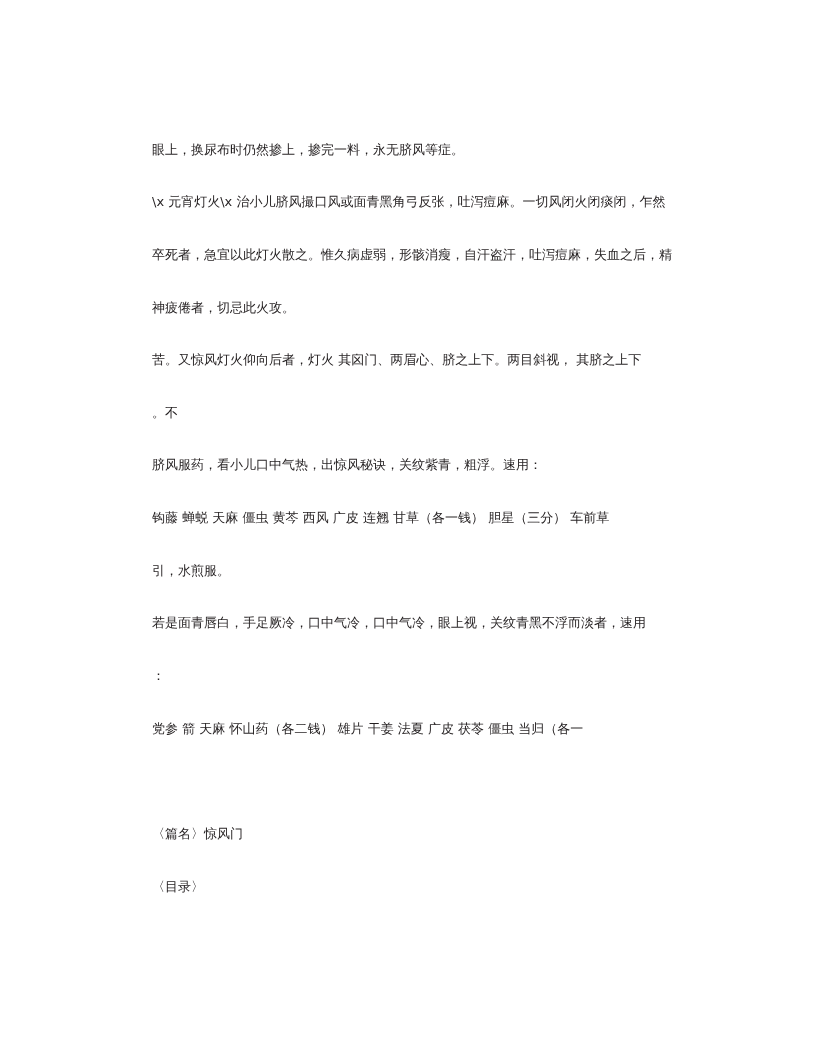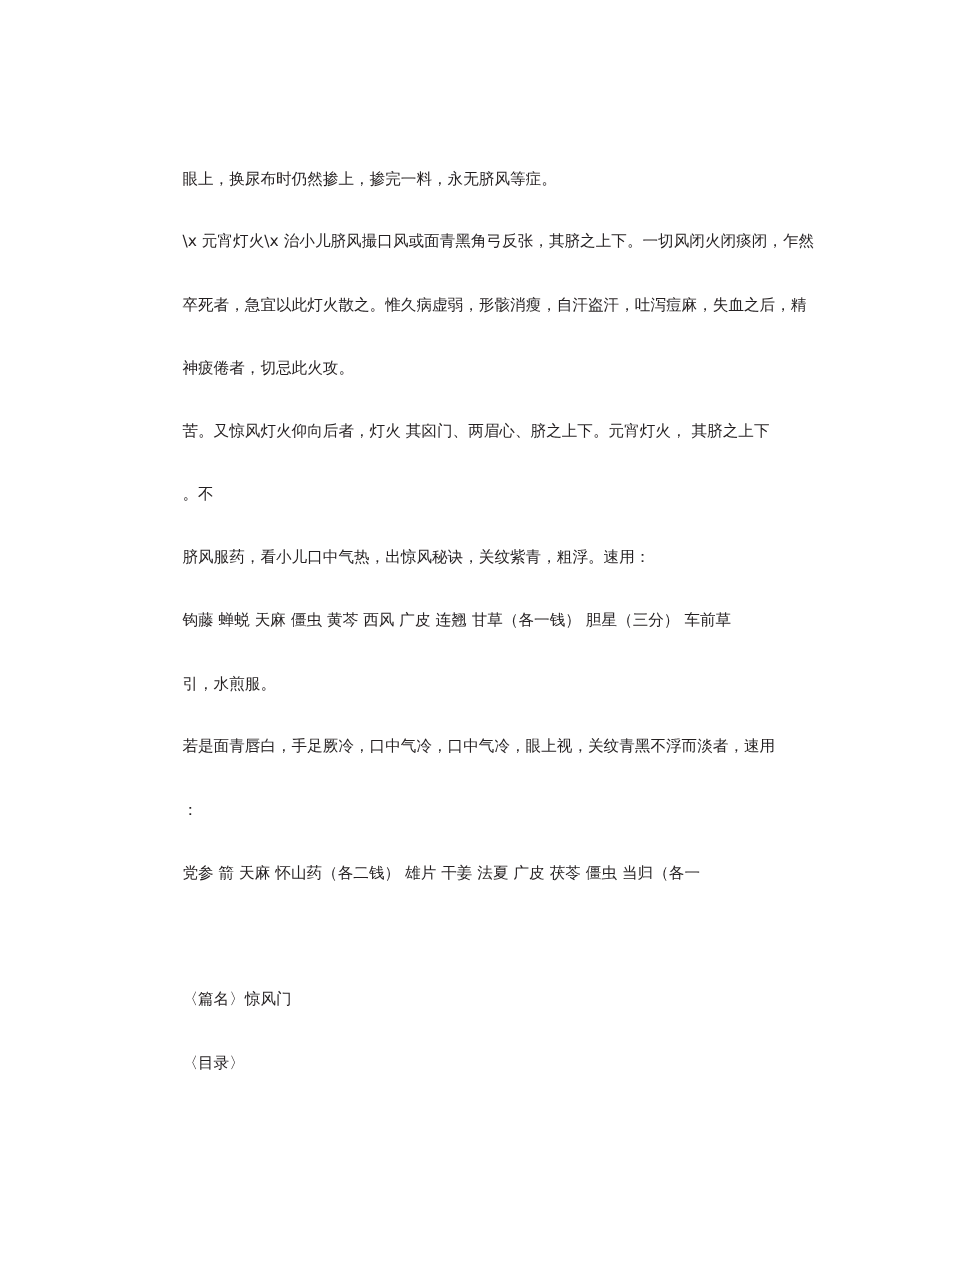--- a/index.html
+++ b/index.html
@@ -47,24 +47,24 @@
     height: 17.55px;
   }
 </style>
 </head>
 <body>
 
 <div class="page">
   <div class="text-body">
 
     <span class="ln">眼上，换尿布时仍然掺上，掺完一料，永无脐风等症。</span>
-    <span class="ln">\x 元宵灯火\x 治小儿脐风撮口风或面青黑角弓反张，其脐之上下。一切风闭火闭痰闭，乍然</span>
+    <span class="ln">\x 元宵灯火\x 治小儿脐风撮口风或面青黑角弓反张，吐泻痘麻。一切风闭火闭痰闭，乍然</span>
     <span class="ln">卒死者，急宜以此灯火散之。惟久病虚弱，形骸消瘦，自汗盗汗，吐泻痘麻，失血之后，精</span>
     <span class="ln">神疲倦者，切忌此火攻。</span>
-    <span class="ln">苦。又惊风灯火仰向后者，灯火 其囟门、两眉心、脐之上下。元宵灯火， 其脐之上下</span>
+    <span class="ln">苦。又惊风灯火仰向后者，灯火 其囟门、两眉心、脐之上下。两目斜视， 其脐之上下</span>
     <span class="ln">。不</span>
     <span class="ln">脐风服药，看小儿口中气热，出惊风秘诀，关纹紫青，粗浮。速用：</span>
     <span class="ln">钩藤 蝉蜕 天麻 僵虫 黄芩 西风 广皮 连翘 甘草（各一钱） 胆星（三分） 车前草</span>
     <span class="ln">引，水煎服。</span>
     <span class="ln">若是面青唇白，手足厥冷，口中气冷，口中气冷，眼上视，关纹青黑不浮而淡者，速用</span>
     <span class="ln">：</span>
     <span class="ln">党参 箭 天麻 怀山药（各二钱） 雄片 干姜 法夏 广皮 茯苓 僵虫 当归（各一</span>
     <span class="ln blank"></span>
     <span class="ln">〈篇名〉惊风门</span>
     <span class="ln">〈目录〉</span>

